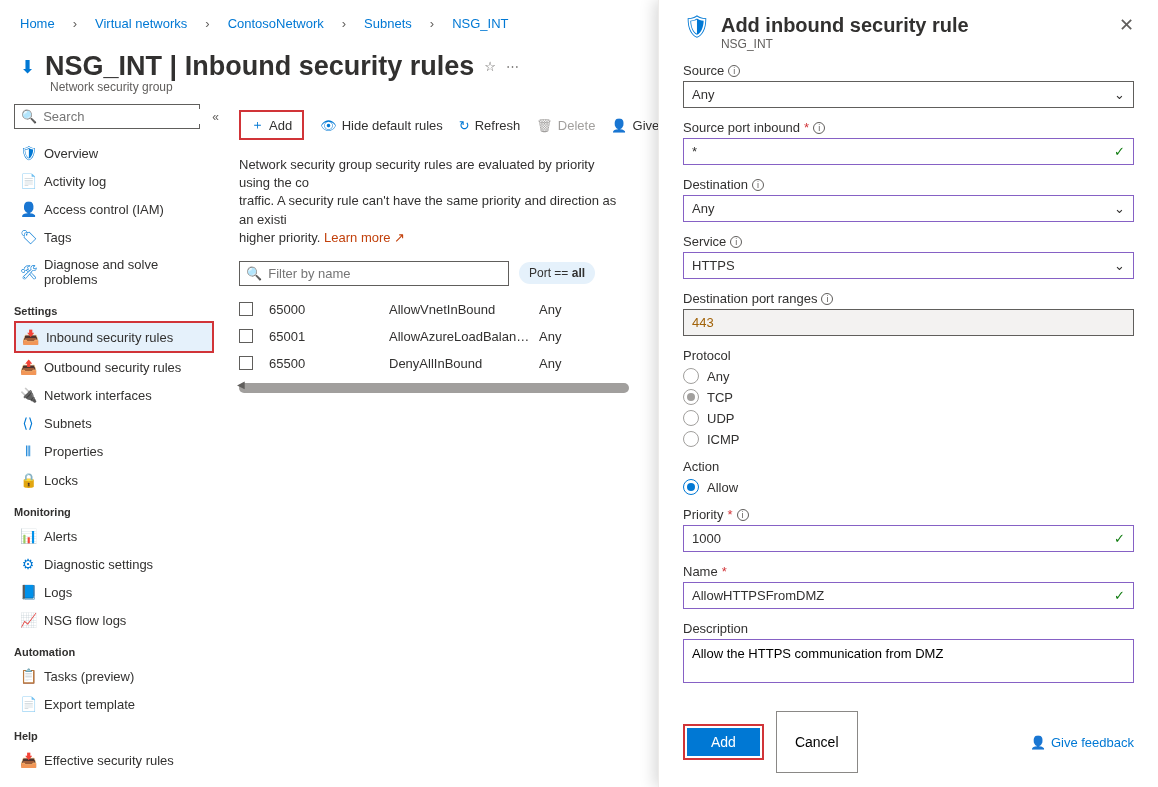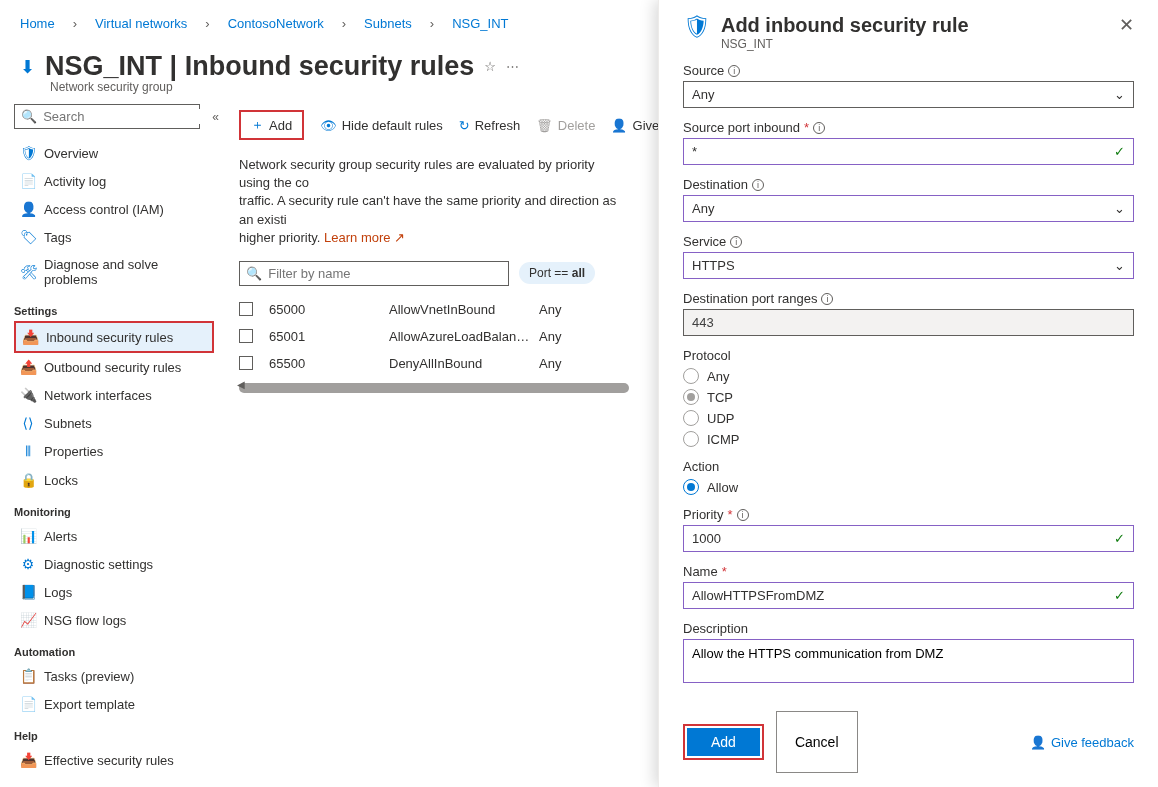--- a/index.html
+++ b/index.html
@@ -55,21 +55,21 @@
   .close-x { margin-left: auto; font-size: 18px; color: #605e5c; cursor: pointer; }
   .field { margin-top: 12px; }
   .label { font-size: 13px; display: flex; align-items: center; gap: 4px; }
   .req { color: #d13438; }
   .info-ic { width: 12px; height: 12px; border: 1px solid #605e5c; border-radius: 50%; font-size: 9px; display: inline-flex; align-items: center; justify-content: center; color: #605e5c; }
   .sel, .txt { width: 100%; border: 1px solid #605e5c; padding: 5px 8px; font-size: 13px; margin-top: 3px; background: #fff; }
   .sel { display: flex; justify-content: space-between; align-items: center; }
   .purple { border-color: #8661c5 !important; }
   .valid .chk { color: #107c10; }
   .chk { float: right; }
-  .txt.readonly { background: #f3f2f1; color: #404040; }
+  .txt.readonly { background: #f3f2f1; color: #a16207; }
   .radio-row { display: flex; align-items: center; gap: 8px; margin-top: 5px; }
   .radio { width: 16px; height: 16px; border: 1px solid #605e5c; border-radius: 50%; display: inline-flex; align-items: center; justify-content: center; }
   .radio.sel-r { border-color: #0078d4; }
   .radio.sel-r::after { content: ""; width: 8px; height: 8px; background: #0078d4; border-radius: 50%; }
   .radio.grey { border-color: #a19f9d; }
   .radio.grey-fill::after { content: ""; width: 8px; height: 8px; background: #a19f9d; border-radius: 50%; }
   .textarea { width: 100%; border: 1px solid #8661c5; padding: 6px 8px; font-size: 13px; margin-top: 3px; height: 44px; resize: none; font-family: inherit; }
 
   .panel-foot { position: absolute; bottom: 14px; left: 24px; right: 24px; display: flex; align-items: center; gap: 12px; }
   .btn-primary { background: #0078d4; color: #fff; border: none; padding: 6px 24px; font-size: 14px; cursor: pointer; }

